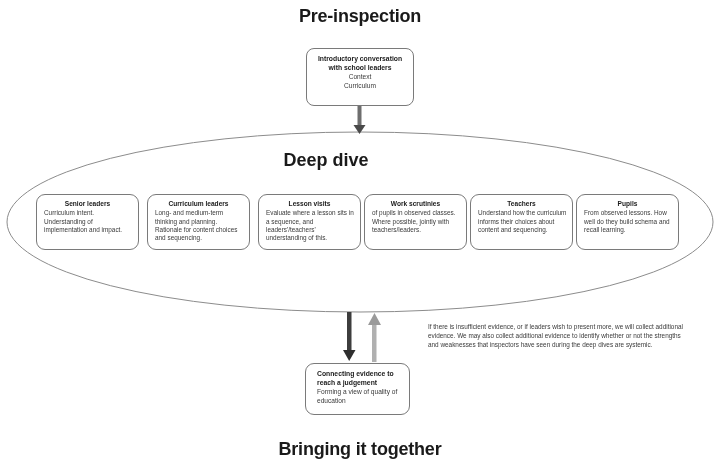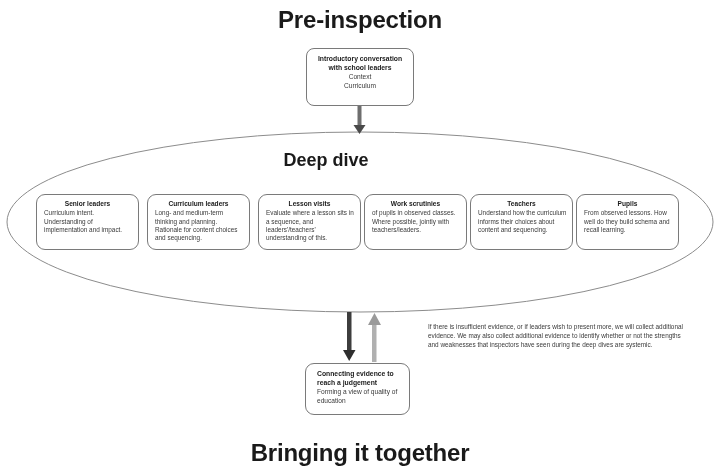--- a/index.html
+++ b/index.html
@@ -21,21 +21,21 @@
     width: 720px; height: 469px;
   }
 
   
   .banner {
     position: absolute;
     left: 0;
     width: 720px;
     text-align: center;
     font-weight: bold;
-    font-size: 24px;
+    font-size: 18px;
     letter-spacing: -0.2px;
     color: #1a1a1a;
     white-space: nowrap;
   }
   #banner-pre  { top: 6px; }
   #banner-bottom { top: 431px; margin-top: 8px; }
 
   .deep-dive-title {
     position: absolute;
     left: 0;

